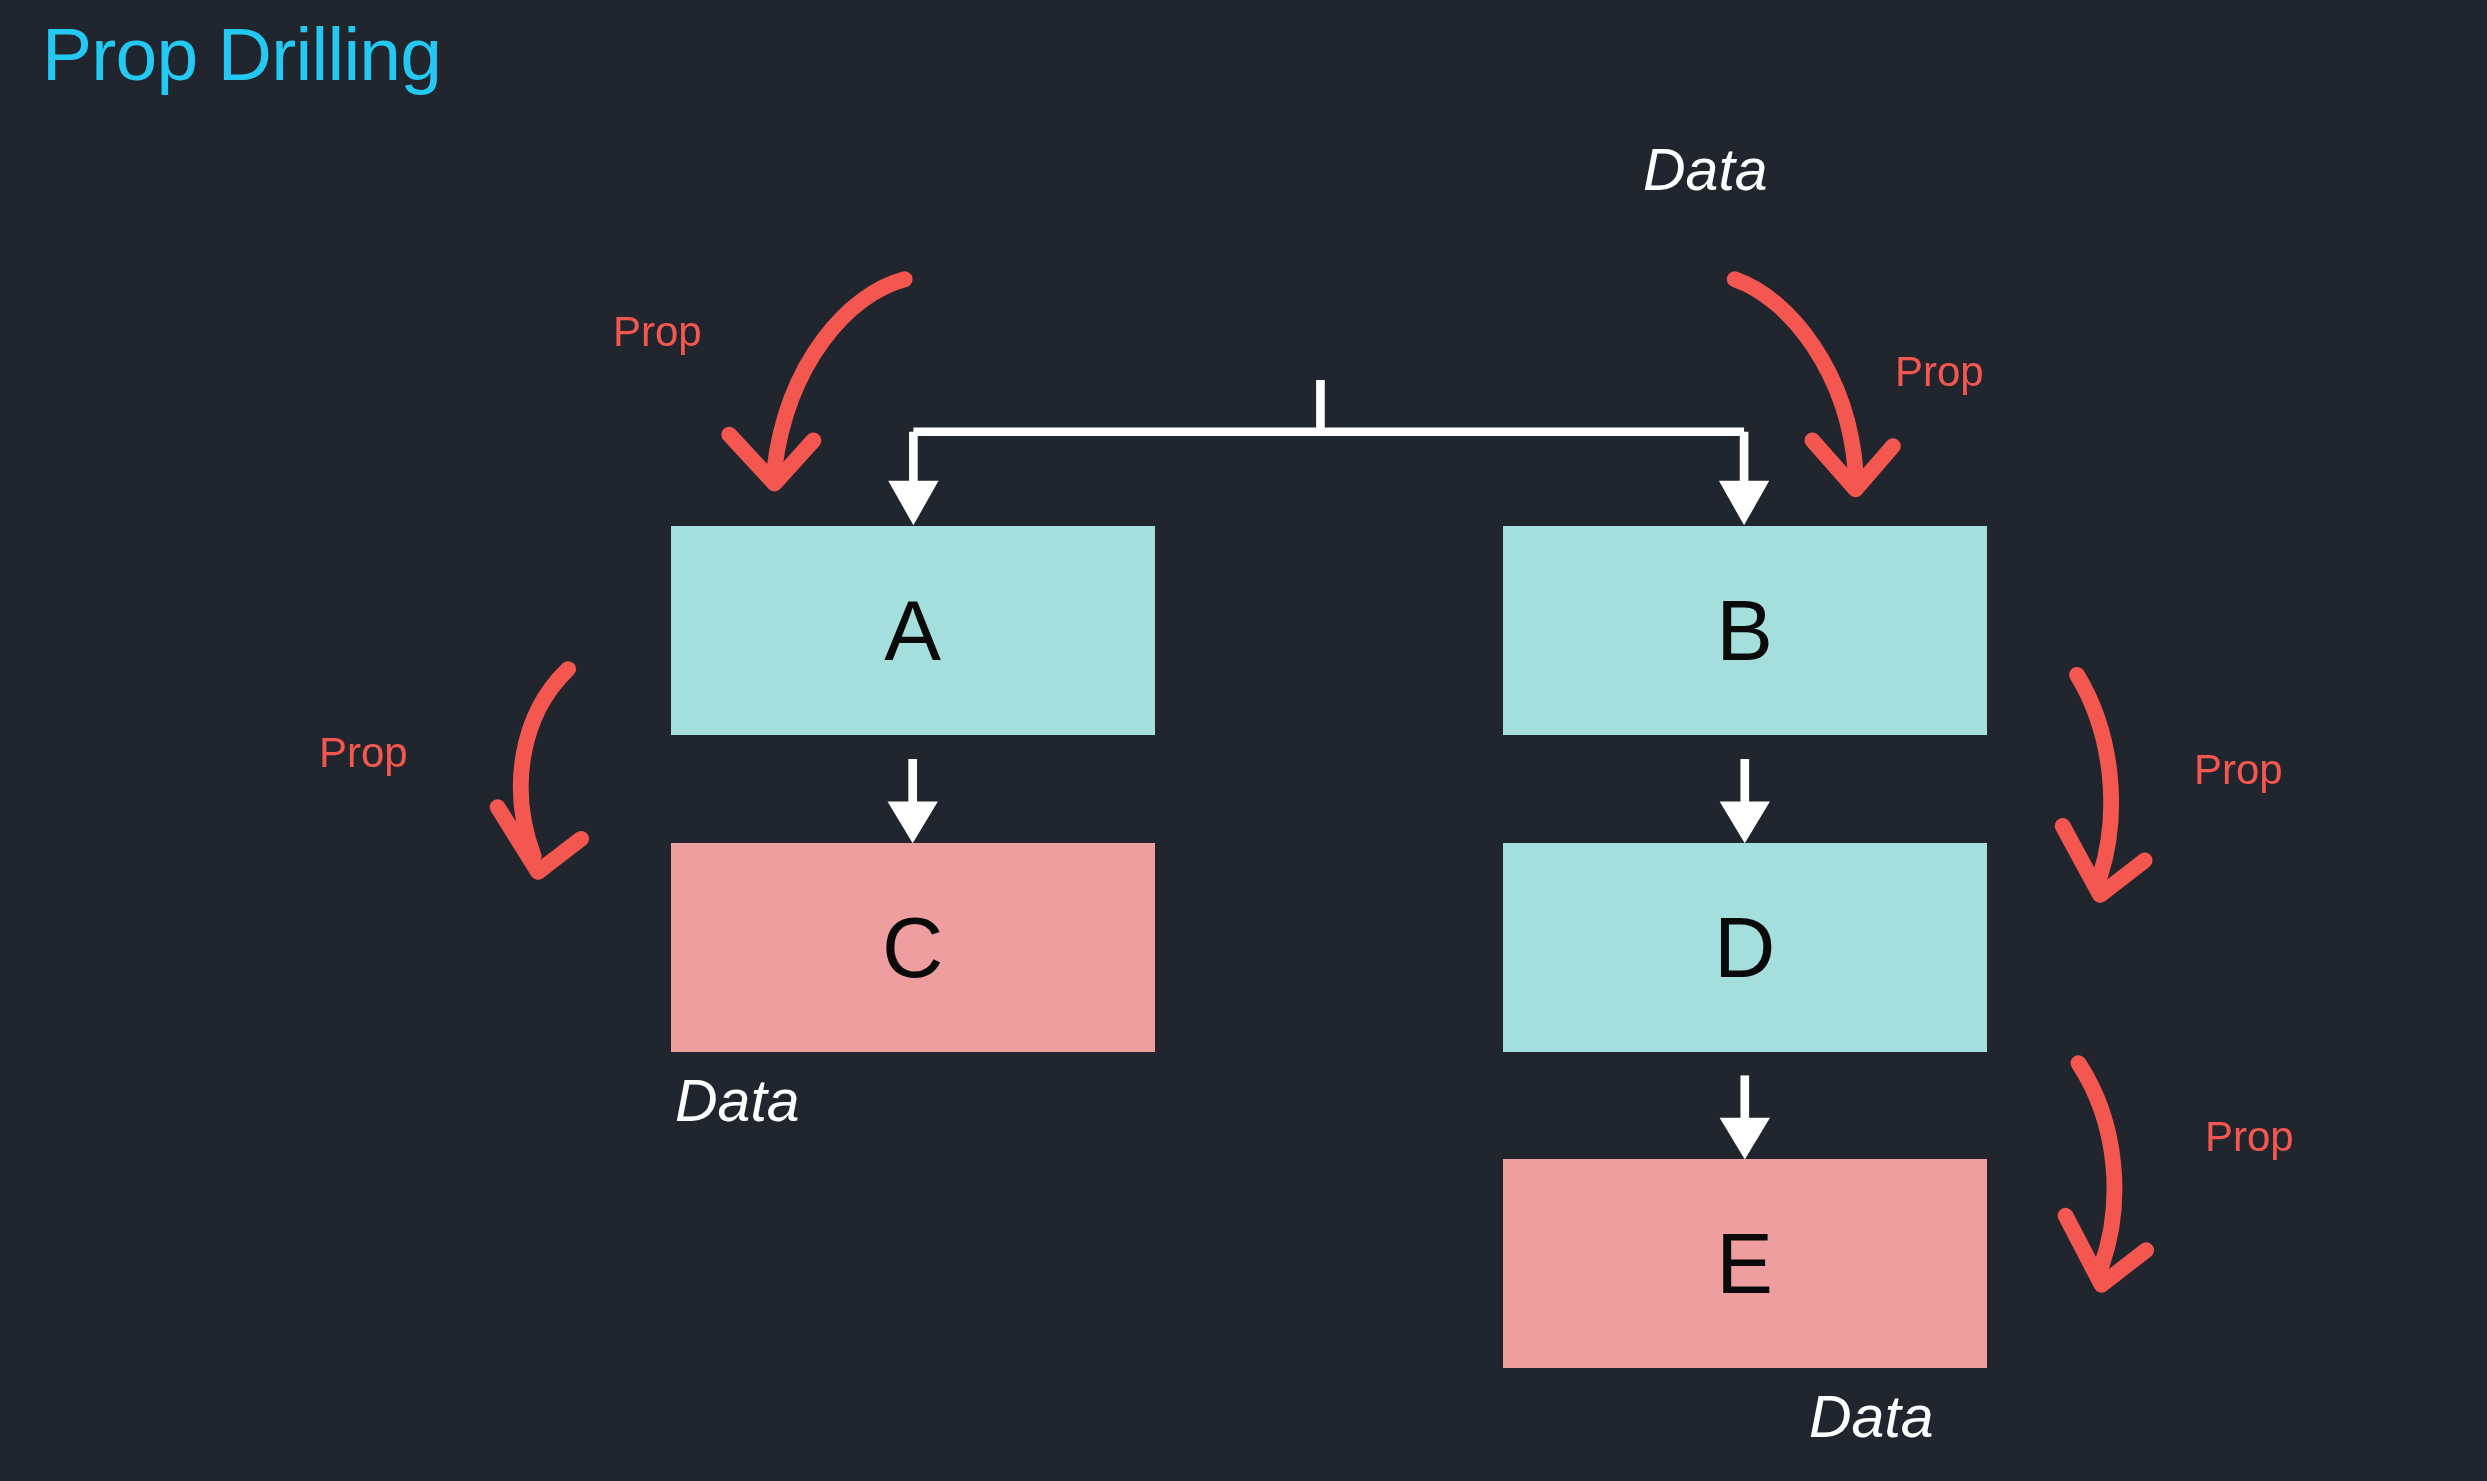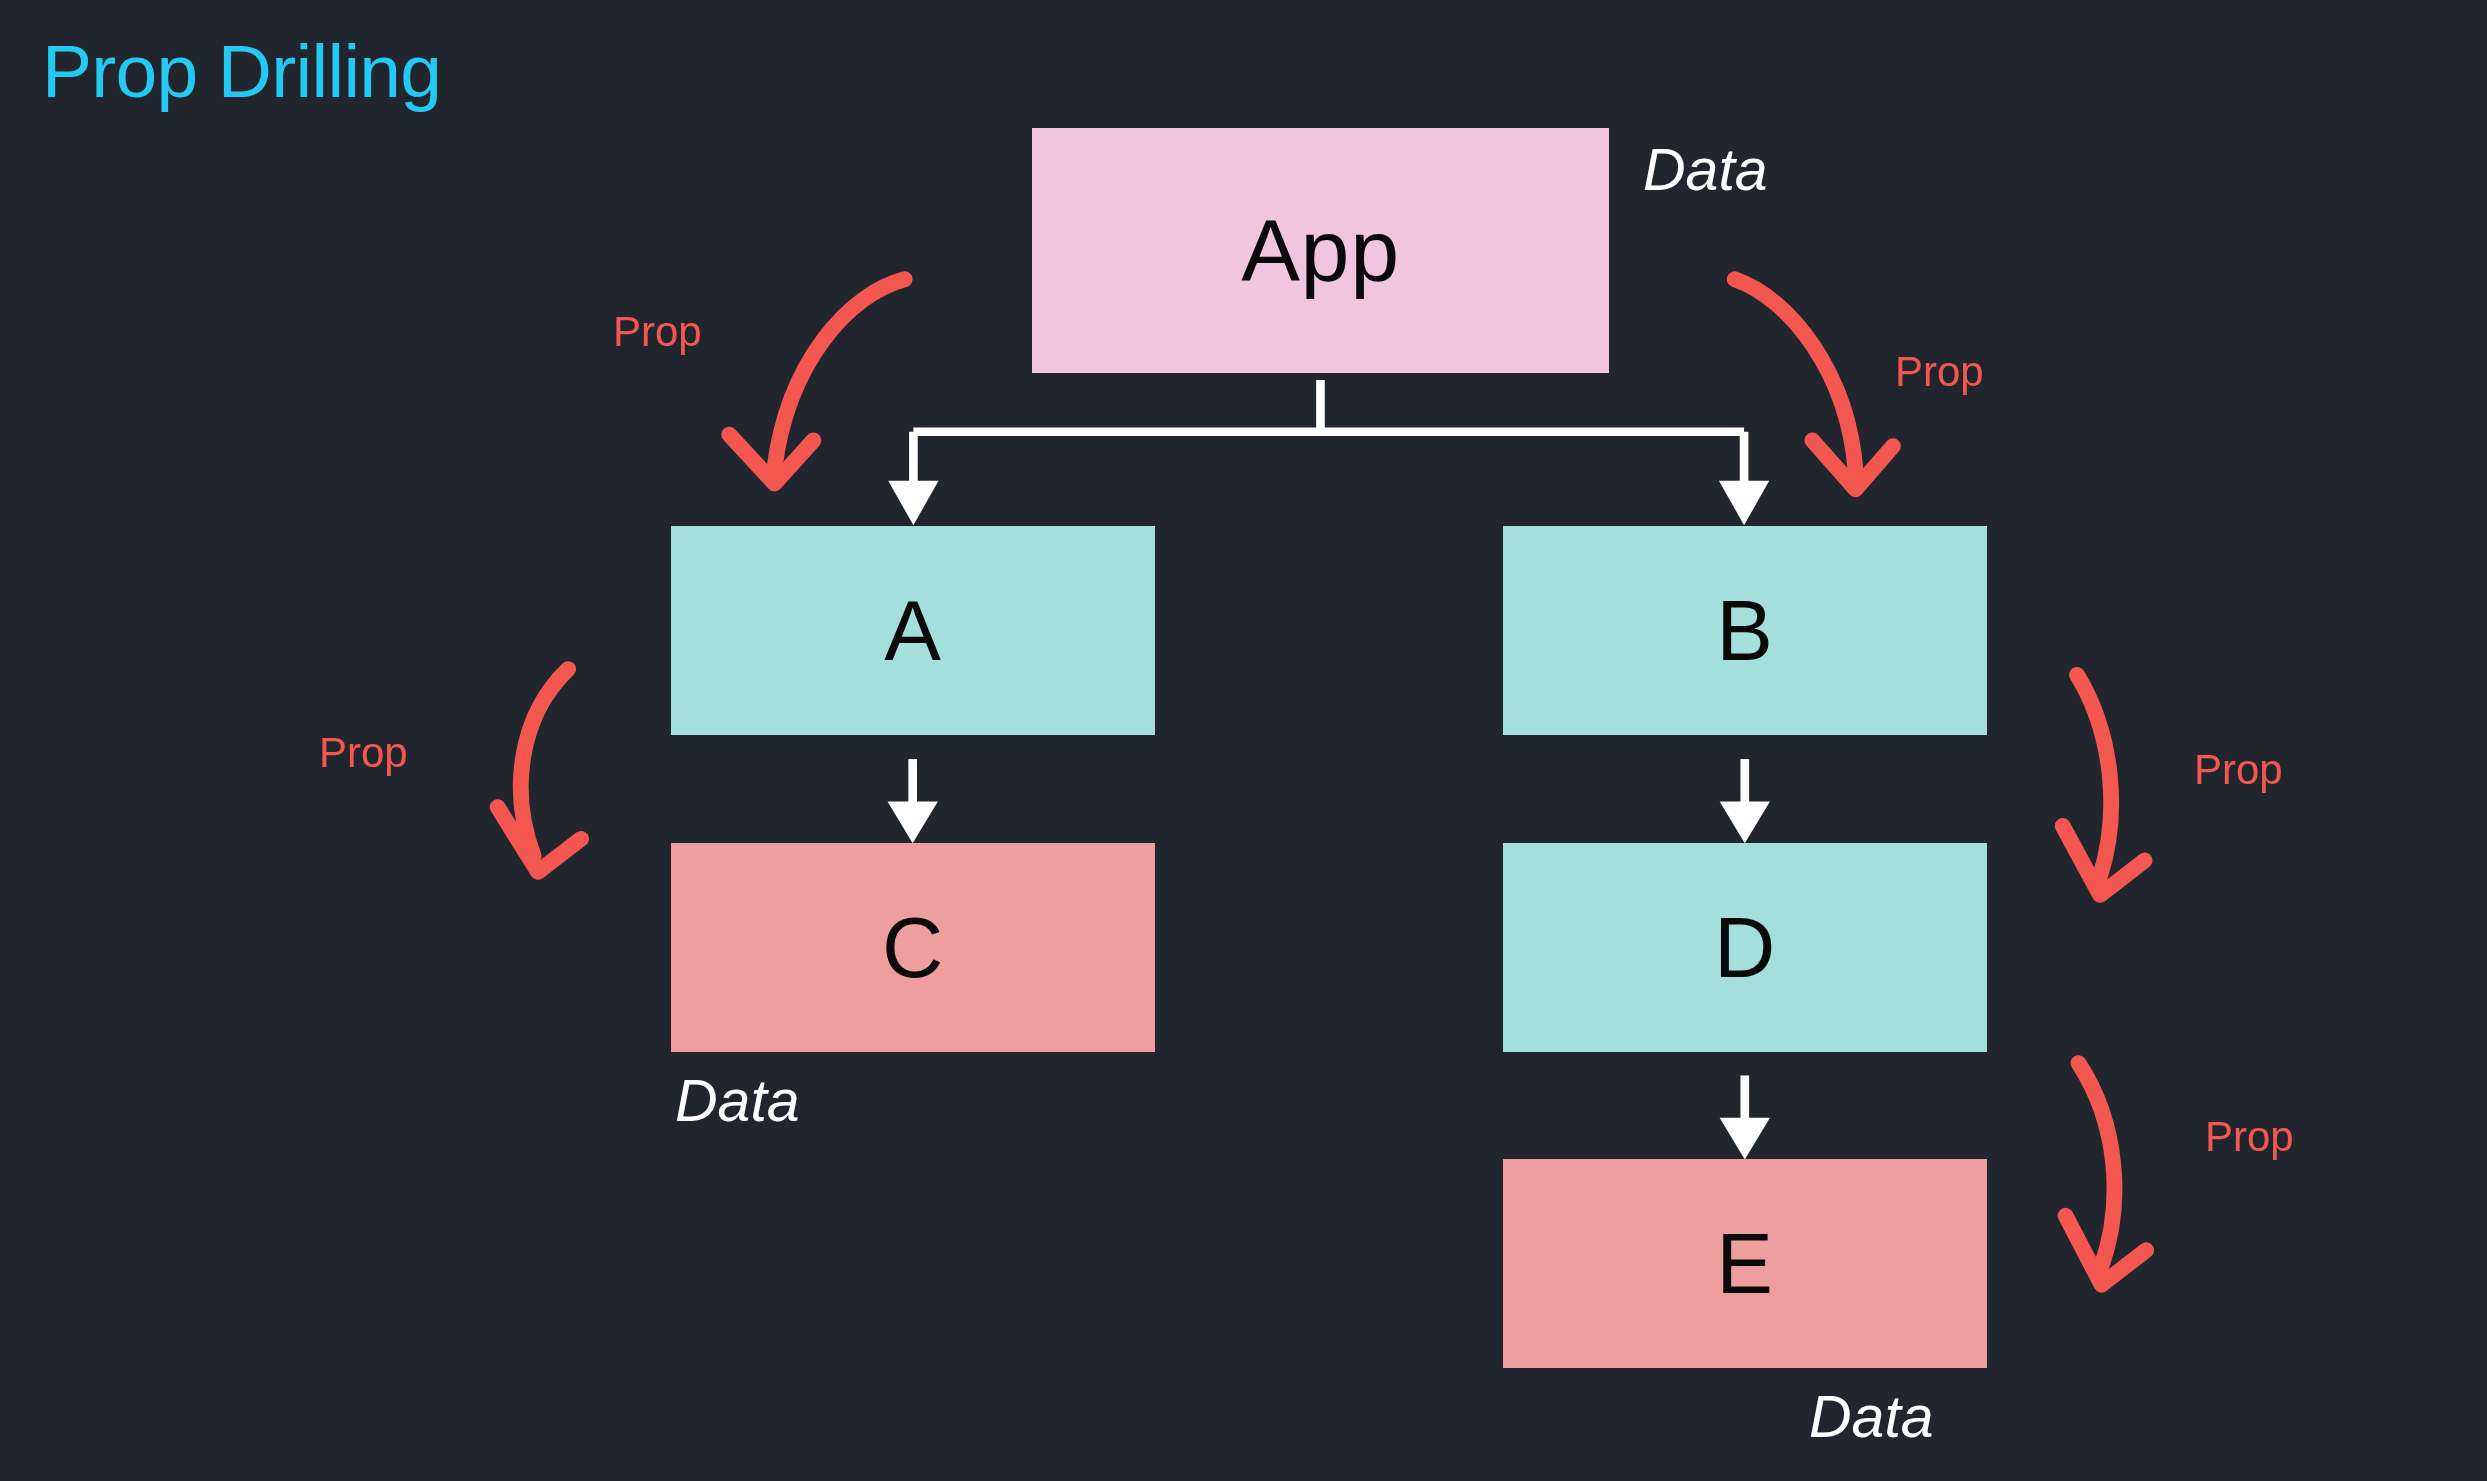--- a/index.html
+++ b/index.html
@@ -17,21 +17,21 @@
   #stage {
     position: absolute;
     left: 0; top: 0;
     width: 2487px;
     height: 1482px;
     background: #21262e;
   }
   .title {
     position: absolute;
     left: 42px;
-    top: 30px;
+    top: 13px;
     font-size: 75px;
     line-height: 1.1;
     color: #23c9f2;
     letter-spacing: -0.7px;
     white-space: nowrap;
   }
   .node {
     position: absolute;
     display: flex;
     align-items: center;
@@ -137,23 +137,20 @@
         <path d="M2868,1148 L2920,1244 L2982,1196" fill="none"></path>
       </g>
 
       <g>
         <path d="M2890,1478 C2945,1562 2953,1672 2922,1760" fill="none"></path>
         <path d="M2872,1690 L2922,1786 L2984,1738" fill="none"></path>
       </g>
     </g>
   </svg>
 
-  <div class="node node-app">
-    <span>App</span>
-  </div>
   <div class="node node-a">
     <span>A</span>
   </div>
   <div class="node node-b">
     <span>B</span>
   </div>
   <div class="node node-c">
     <span>C</span>
   </div>
   <div class="node node-d">

